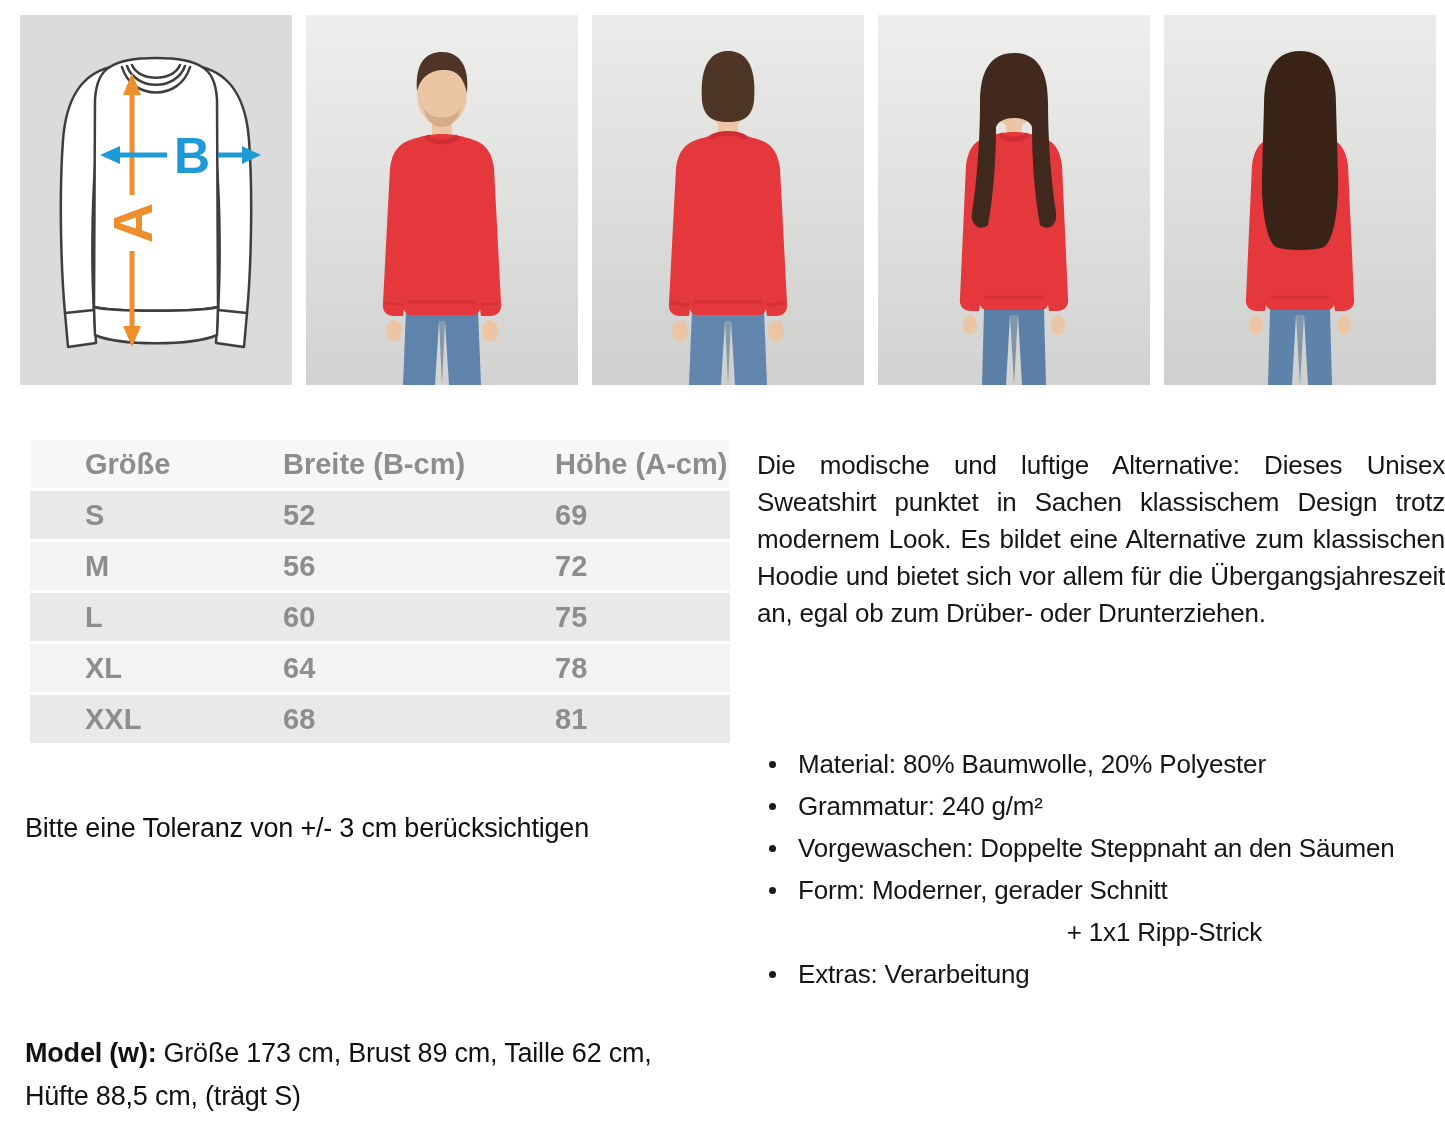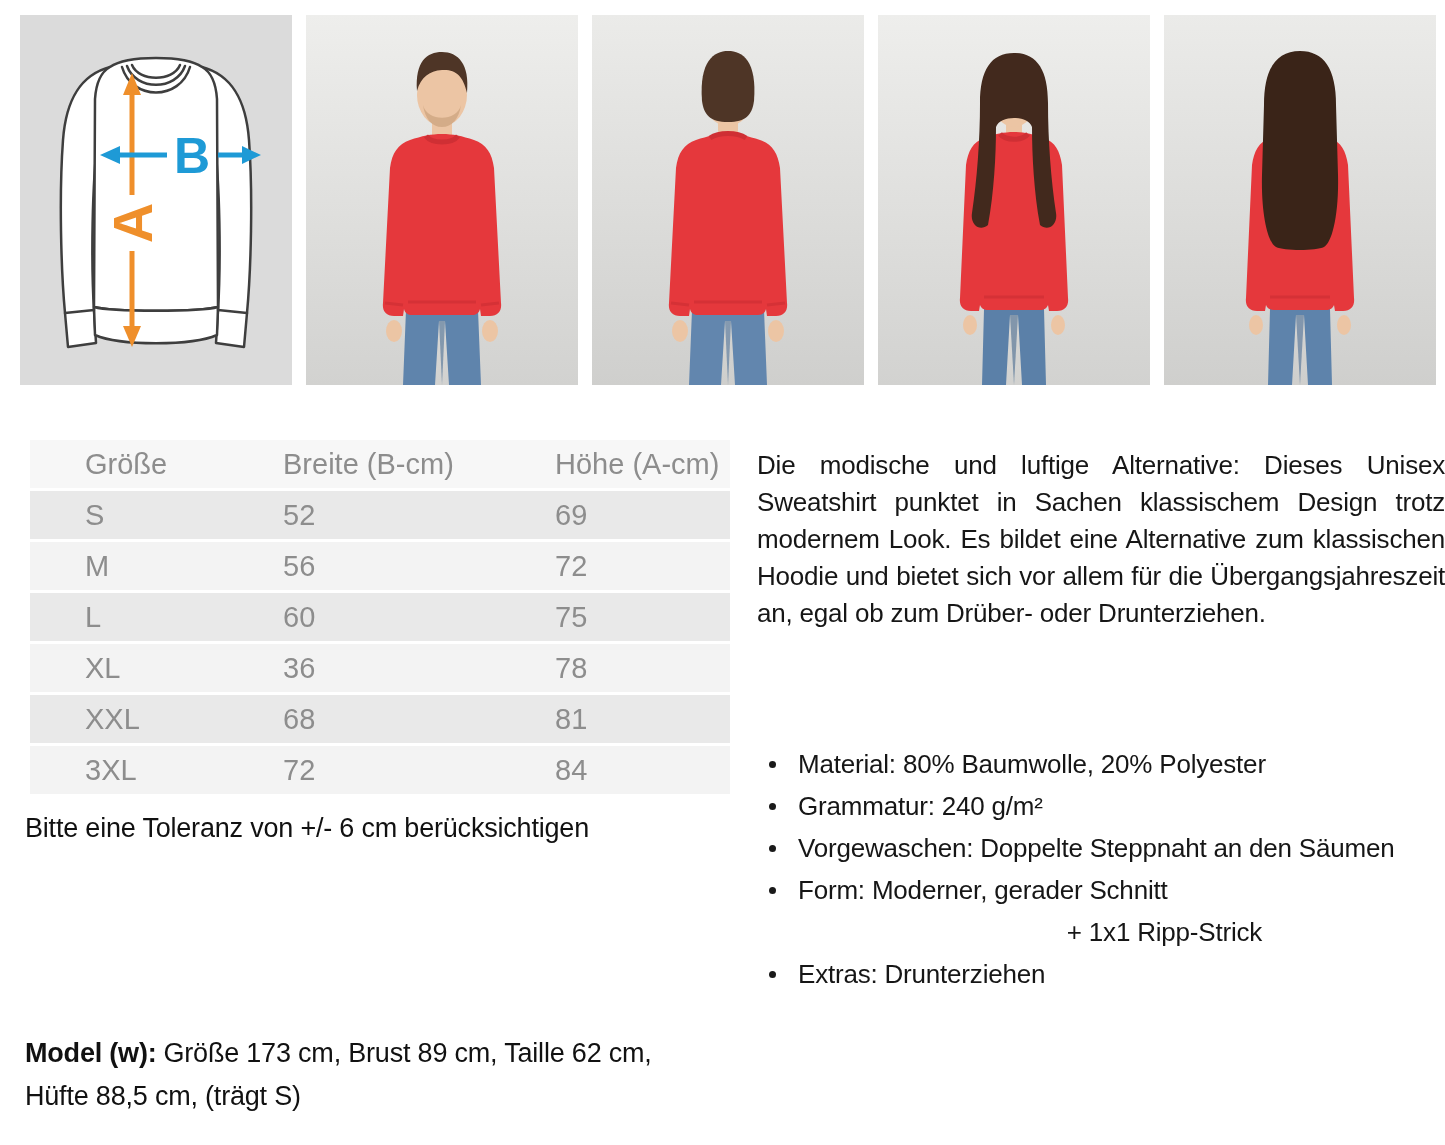--- a/index.html
+++ b/index.html
@@ -12,21 +12,21 @@
   .gallery-tile svg { display:block; width:272px; height:370px; }
   .tile-1{left:20px;} .tile-2{left:306px;} .tile-3{left:592px;} .tile-4{left:878px;} .tile-5{left:1164px;}
 
   
   .size-table {
     position:absolute; left:30px; top:437px; width:700px;
     border-collapse:separate; border-spacing:0 3px;
     font-size:29px; color:#8d8d8d;
   }
   .size-table th, .size-table td {
-    height:48px; font-weight:400; text-align:left; vertical-align:middle; padding:0;
+    height:48px; font-weight:700; text-align:left; vertical-align:middle; padding:0;
   }
   .size-table col.c1{width:245px;} .size-table col.c2{width:270px;} .size-table col.c3{width:185px;}
   .size-table th:first-child, .size-table td:first-child { padding-left:55px; }
   .size-table th:nth-child(2), .size-table td:nth-child(2) { padding-left:8px; }
   .size-table th:nth-child(3), .size-table td:nth-child(3) { padding-left:10px; }
   .size-table thead tr { background:#f7f7f7; }
   .size-table tbody tr:nth-child(odd)  { background:#e9e9e9; }
   .size-table tbody tr:nth-child(even) { background:#f3f3f3; }
 
   .tolerance-note {
@@ -217,46 +217,41 @@
           <td>56</td>
           <td>72</td>
         </tr>
         <tr>
           <td>L</td>
           <td>60</td>
           <td>75</td>
         </tr>
         <tr>
           <td>XL</td>
-          <td>36</td>
+          <td>64</td>
           <td>78</td>
         </tr>
         <tr>
           <td>XXL</td>
           <td>68</td>
           <td>81</td>
         </tr>
-        <tr>
-          <td>3XL</td>
-          <td>72</td>
-          <td>84</td>
-        </tr>
       </tbody>
   </table>
 
-  <div class="tolerance-note">Bitte eine Toleranz von +/- 6 cm berücksichtigen</div>
+  <div class="tolerance-note">Bitte eine Toleranz von +/- 3 cm berücksichtigen</div>
 
 
   <div class="model-block model-w">
     <b>Model (w):</b><span>Größe 173 cm, Brust 89 cm, Taille 62 cm, Hüfte 88,5 cm, (trägt S)</span>
   </div>
 
   <div class="description">Die modische und luftige Alternative: Dieses Unisex Sweatshirt punktet in Sachen klassischem Design trotz modernem Look. Es bildet eine Alternative zum klassischen Hoodie und bietet sich vor allem für die Übergangsjahreszeit an, egal ob zum Drüber- oder Drunterziehen.</div>
 
   <ul class="feature-list">
       <li><span class="dot"></span><span>Material: 80% Baumwolle, 20% Polyester</span></li>
       <li><span class="dot"></span><span>Grammatur: 240 g/m²</span></li>
       <li><span class="dot"></span><span>Vorgewaschen: Doppelte Steppnaht an den Säumen</span></li>
       <li><span class="dot"></span><span>Form: Moderner, gerader Schnitt</span><div class="extra">+ 1x1 Ripp-Strick</div></li>
-      <li><span class="dot"></span><span>Extras: Drunterziehen</span></li>
+      <li><span class="dot"></span><span>Extras: Verarbeitung</span></li>
     </ul>
 
 </div>
 
 </body></html>

